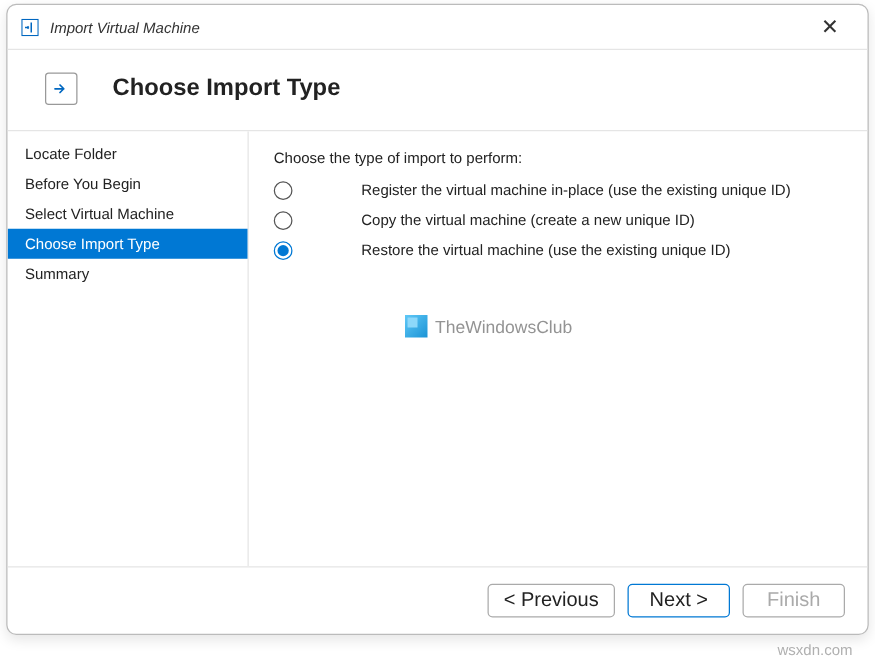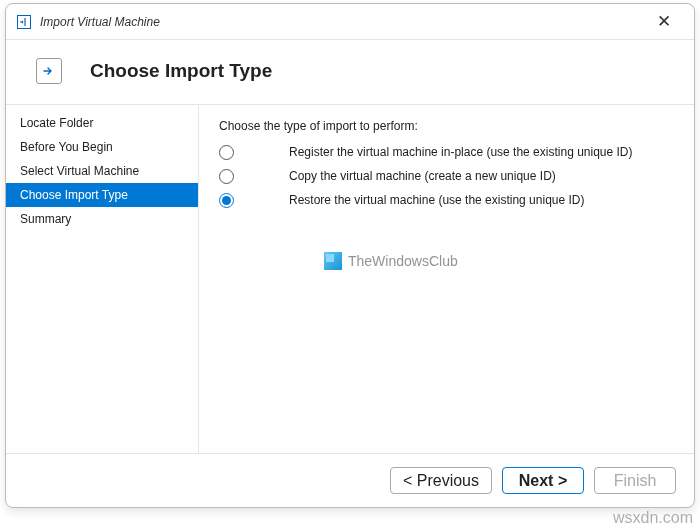--- a/index.html
+++ b/index.html
@@ -24,22 +24,22 @@
     .radio-dot { width: 9px; height: 9px; background: #0078d4; border-radius: 50%; display: none; }
     .radio-row.selected .radio-dot { display: block; }
     .radio-label { font-size: 12px; color: #222; }
     .watermark { position: absolute; top: 147px; left: 125px; display: flex; align-items: center; opacity: 0.9; }
     .wm-icon { width: 18px; height: 18px; background: linear-gradient(135deg,#4fc3f7,#0288d1); margin-right: 6px; position: relative; }
     .wm-icon::after { content: ""; position: absolute; inset: 2px 8px 8px 2px; background: #81d4fa; }
     .wm-text { font-size: 14px; color: #888; }
     .footer { border-top: 1px solid #e5e5e5; padding: 13px 18px; display: flex; justify-content: flex-end; gap: 10px; }
     .btn { min-width: 82px; height: 27px; font-size: 16px; background: #fff; border: 1px solid #aaa; border-radius: 4px; cursor: pointer; padding: 0 12px; color: #222; }
     .btn:disabled { color: #aaa; cursor: default; }
-    .btn.primary { border-color: #0078d4; font-weight: bold; }
-    .corner { position: absolute; bottom: 3px; right: 7px; font-size: 16px; color: #b0b0b0; }
+    .btn.primary { border-color: #0078d4; }
+    .corner { position: absolute; bottom: 3px; right: 18px; font-size: 12px; color: #b0b0b0; }
   </style>
 </head>
 <body>
 
 <div class="dialog">
 
   <div class="titlebar">
     <span class="title-icon">
       <svg width="14" height="14" viewBox="0 0 14 14">
           <rect x="0.5" y="0.5" width="13" height="13" fill="none" stroke="#0067c0" stroke-width="1"></rect>

